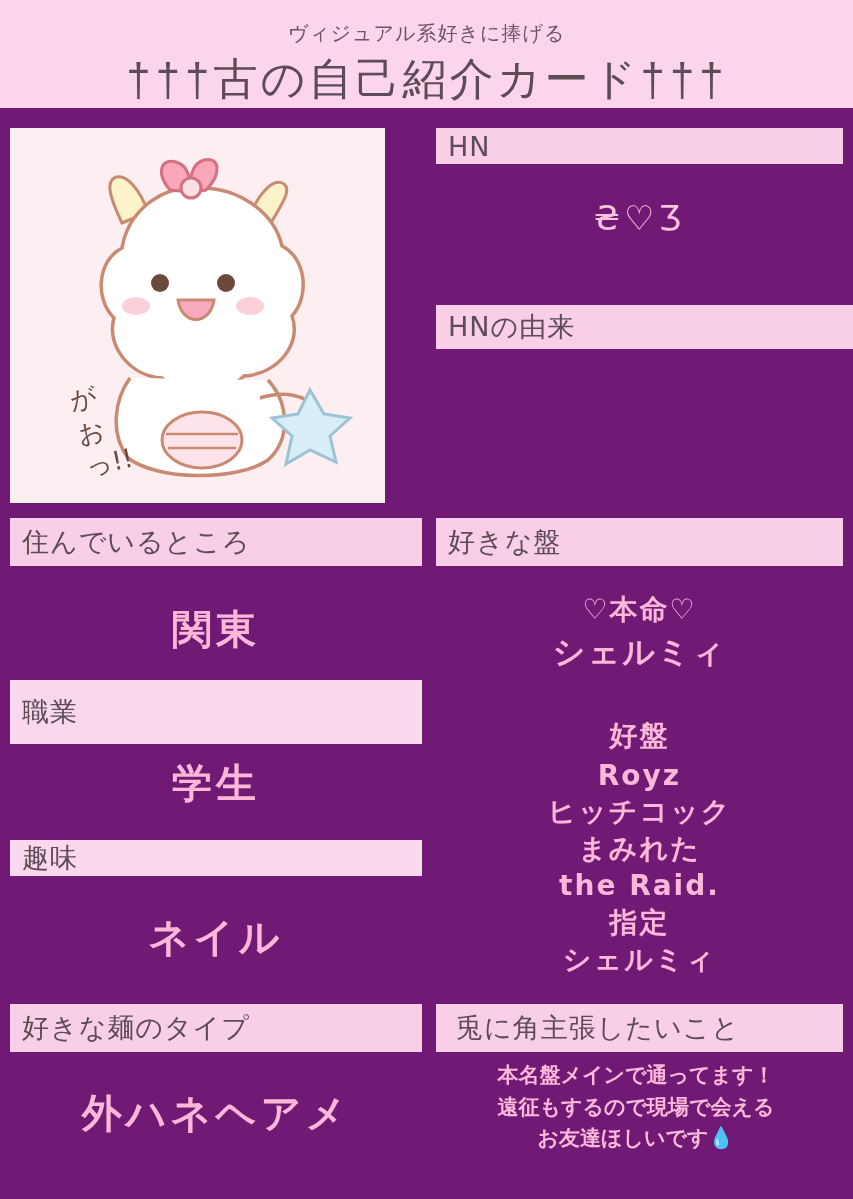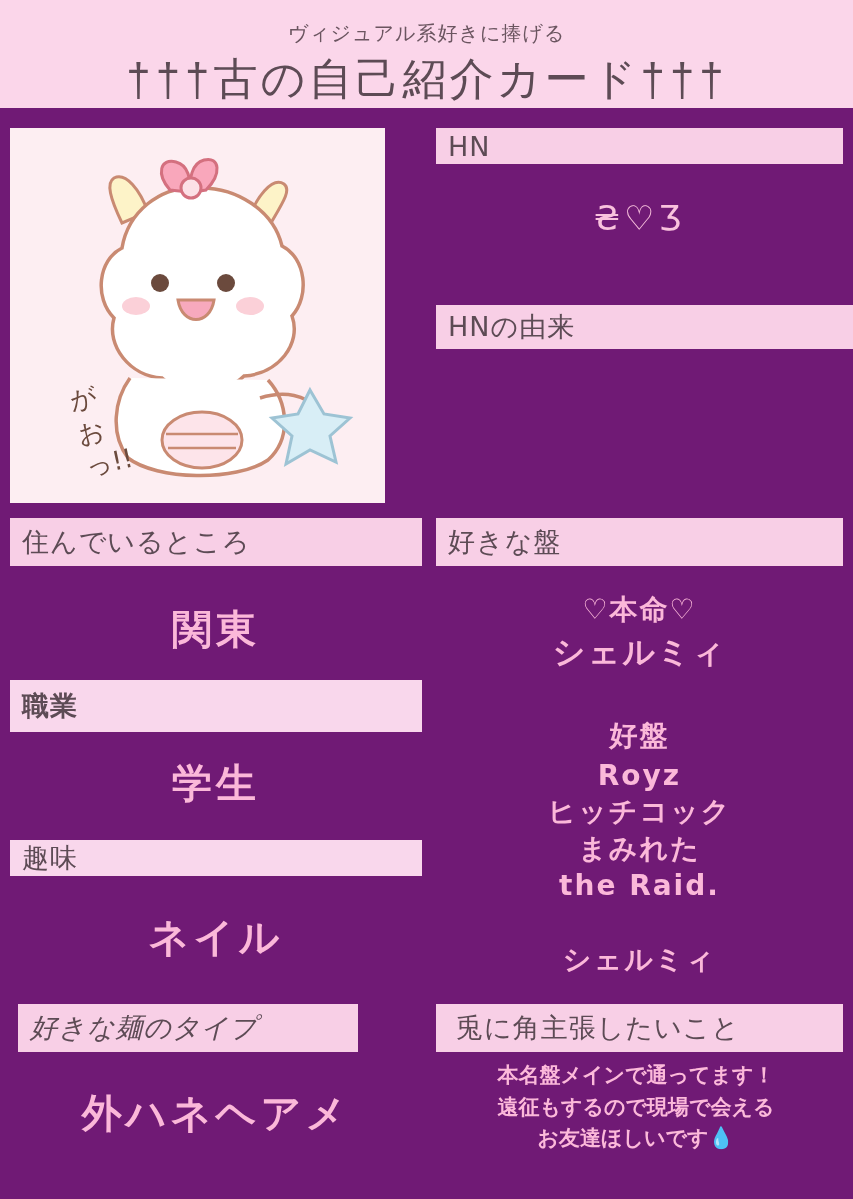--- a/index.html
+++ b/index.html
@@ -184,38 +184,39 @@
 
   <div class="bar" style="left:436px; top:128px; width:407px; height:36px;">HN</div>
   <div class="hn-value">₴♡Ӡ</div>
 
   <div class="bar" style="left:436px; top:305px; width:453px; height:44px;">HNの由来</div>
   <div class="value v-mid" style="left:436px; top:360px; width:407px;"></div>
 
   <div class="bar" style="left:10px; top:518px; width:412px; height:48px;">住んでいるところ</div>
   <div class="value v-big" style="left:10px; top:604px; width:412px;">関東</div>
 
-  <div class="bar pale" style="left:10px; top:680px; width:412px; height:52px;font-weight:bold;">職業</div>
+  <div class="bar pale" style="left:10px; top:680px; width:412px; height:64px;">職業</div>
   <div class="value v-big" style="left:10px; top:758px; width:412px;">学生</div>
 
   <div class="bar pale" style="left:10px; top:840px; width:412px; height:36px;">趣味</div>
   <div class="value v-big" style="left:10px; top:912px; width:412px;">ネイル</div>
 
-  <div class="bar" style="left:18px; top:1004px; width:340px; height:48px;font-style:italic;">好きな麺のタイプ</div>
+  <div class="bar" style="left:10px; top:1004px; width:412px; height:48px;">好きな麺のタイプ</div>
   <div class="value v-big" style="left:10px; top:1088px; width:412px;">外ハネヘアメ</div>
 
   <div class="bar" style="left:436px; top:518px; width:407px; height:48px;">好きな盤</div>
   <div class="fav-list" style="top:592px;">♡本命♡</div>
   <div class="fav-list" style="top:632px; font-size:32px;">シェルミィ</div>
 
   <div class="fav-list" style="top:718px;">好盤</div>
   <div class="fav-list" style="top:794px;">ヒッチコック</div>
   <div class="fav-list" style="top:758px;">Royz</div>
   <div class="fav-list" style="top:831px;">まみれた</div>
   <div class="fav-list" style="top:868px;">the Raid.</div>
+  <div class="fav-list" style="top:905px;">指定</div>
   <div class="fav-list" style="top:942px;">シェルミィ</div>
 
   <div class="bar" style="left:436px; top:1004px; width:407px; height:48px;padding-left:20px;">兎に角主張したいこと</div>
   <div class="note">
     <div>本名盤メインで通ってます！</div>
     <div>遠征もするので現場で会える</div>
     <div>
       <span>お友達ほしいです</span><span class="drop">💧</span>
     </div>
   </div>

